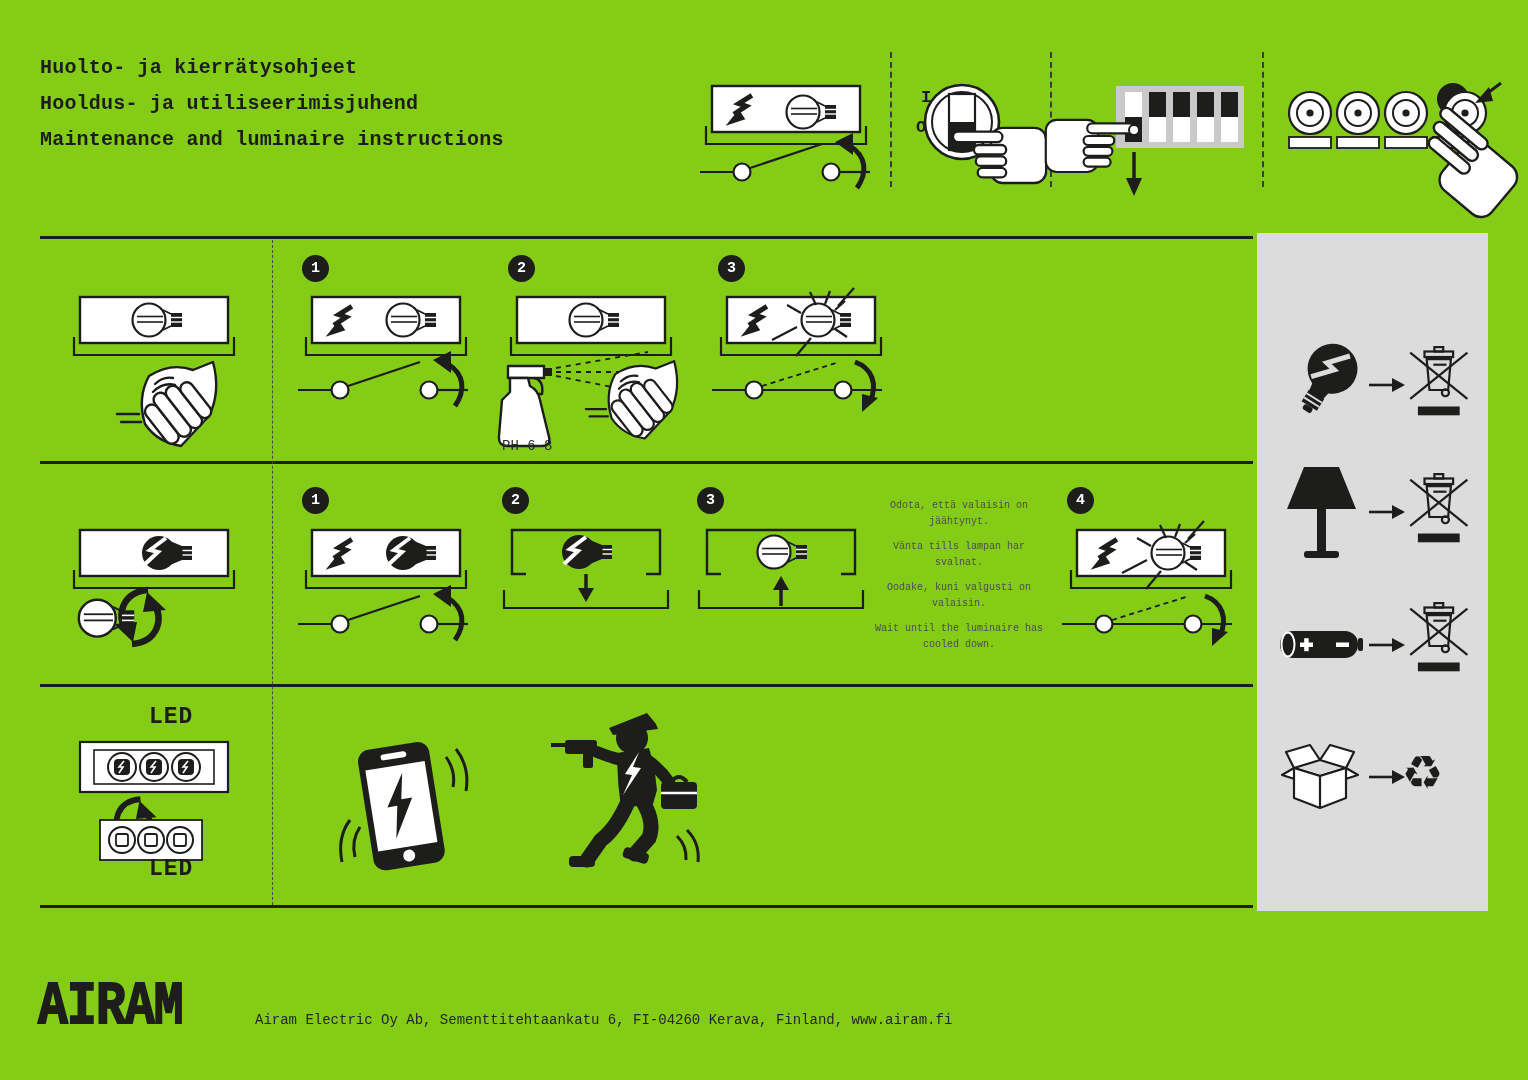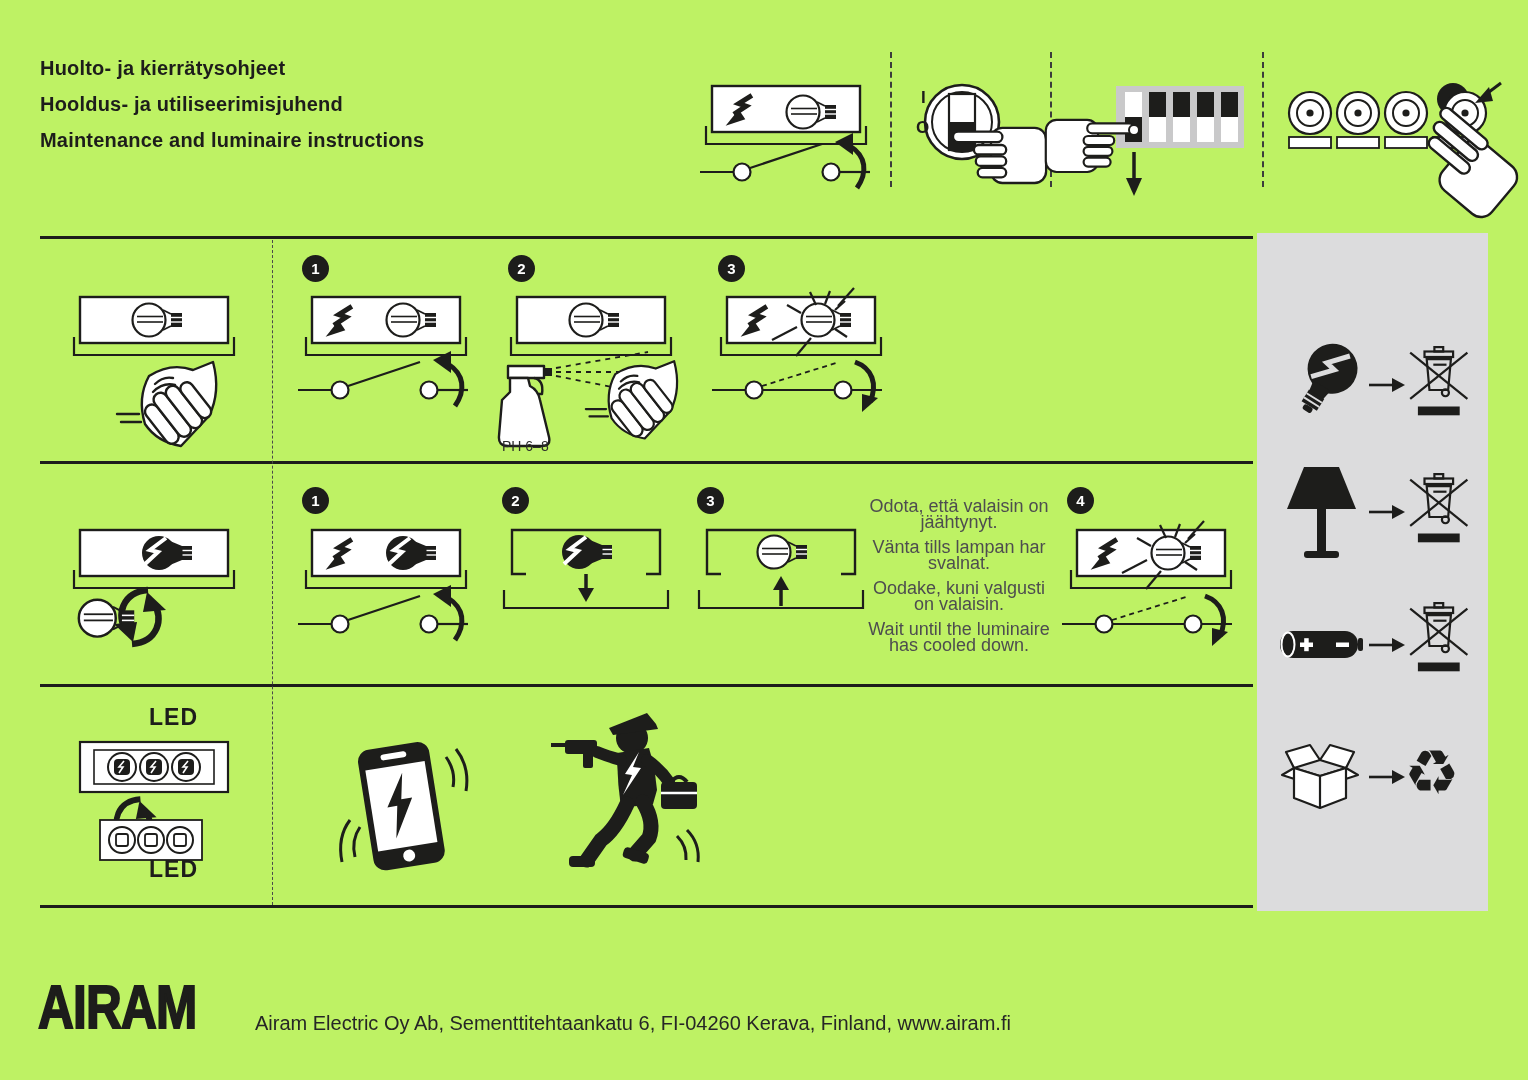--- a/index.html
+++ b/index.html
@@ -1,42 +1,42 @@
 <!DOCTYPE html>
 <html><head>
 <meta charset="utf-8">
 <style>
   html,body{margin:0;padding:0;background:#fff;}
-  .page{position:relative;width:1528px;height:1080px;background:#bef264;overflow:hidden;
-        font-family:Liberation Sans, sans-serif;color:#1d1d1b;}
+  .page{position:relative;width:1528px;height:1080px;background:#84cc16;overflow:hidden;
+        font-family:Liberation Mono, monospace;color:#1d1d1b;}
   .abs{position:absolute;}
   svg{overflow:visible;display:block;}
   
   .titles{left:40px;top:50px;font-size:20px;font-weight:bold;line-height:36px;letter-spacing:.2px;}
   
   .vdash-hdr{width:0;border-left:2px dashed #3c3c3c;height:135px;top:52px;}
   
   .hline{height:3px;background:#1d1d1b;left:40px;width:1213px;}
   .vdash-tbl{width:0;border-left:1.5px dashed #4a4a4a;left:272px;top:240px;height:665px;}
   
   .badge{width:27px;height:27px;border-radius:50%;background:#1d1d1b;color:#fff;
          font-weight:bold;font-size:15px;display:flex;align-items:center;justify-content:center;}
   
   .panel{left:1257px;top:233px;width:231px;height:678px;background:#dcdcdd;}
   .recycle-glyph{font-size:62px;line-height:62px;color:#1d1d1b;}
   
   .ph-label{font-size:14px;color:#2a2a2a;text-align:right;}
-  .wait-note{width:182px;text-align:center;font-size:18px;line-height:16px;color:#4d4d4f;}
+  .wait-note{width:182px;text-align:center;font-size:10px;line-height:16px;color:#4d4d4f;}
   .wait-note p{margin:0 0 9px 0;}
   .led-label{font-size:23px;font-weight:600;letter-spacing:1px;color:#1d1d1b;margin-left:23px;}
   .pow-label{font-size:17px;font-weight:bold;color:#1d1d1b;}
   
   .logo{font-size:62px;font-weight:900;letter-spacing:-1px;transform:scaleX(.8);
         transform-origin:left top;-webkit-text-stroke:2px #1d1d1b;color:#1d1d1b;line-height:58px;}
-  .address{font-size:20px;color:#262626;}
+  .address{font-size:14px;color:#262626;}
   
   .k2{stroke:#1d1d1b;stroke-width:2.2;fill:none;}
   .ko{stroke:#1d1d1b;stroke-width:2.2;fill:#fff;}
 </style>
 </head>
 <body>
 
 <div class="page">
 
   <svg width="0" height="0" style="position:absolute">

